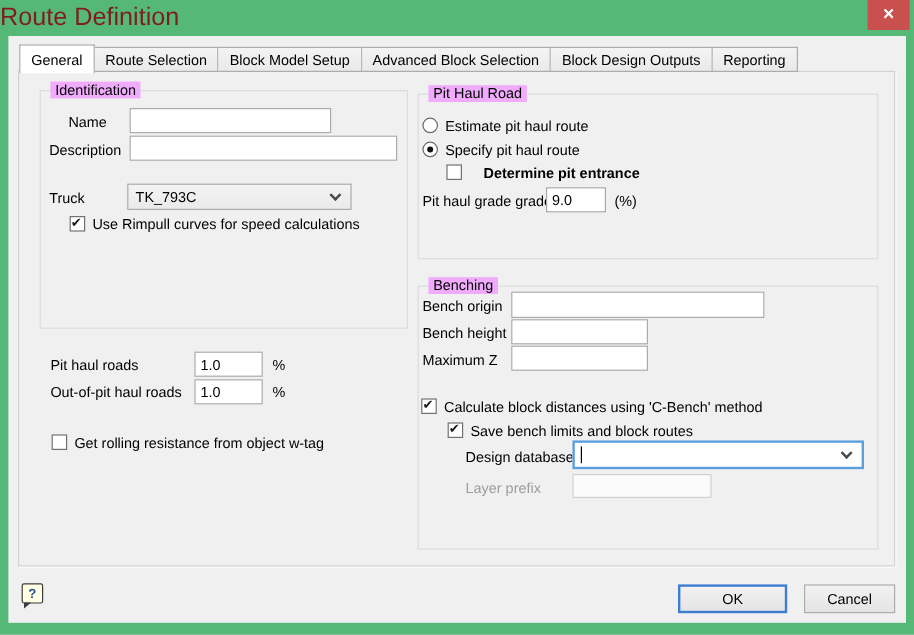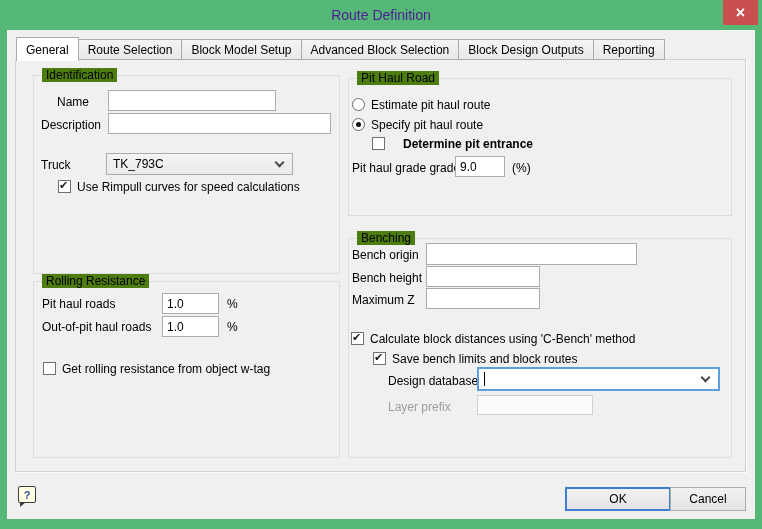--- a/index.html
+++ b/index.html
@@ -1,33 +1,33 @@
 <!DOCTYPE html>
 <html><head>
 <meta charset="utf-8">
 <style>
   html,body{margin:0;padding:0;background:#c8c8c8;}
   .dialog{position:relative;width:762px;height:529px;background:#55b877;
     font-family:"Liberation Sans",sans-serif;font-size:12px;color:#000;overflow:hidden;}
   .titlebar{position:absolute;left:0;top:0;width:100%;height:30px;display:flex;
-    align-items:center;justify-content:center;font-size:14px;color:#4c1d95;}
+    align-items:center;font-size:21px;color:#7f1d1d;}
   .closebtn{position:absolute;right:4px;top:0;width:35px;height:25px;background:#c9504e;
     color:#fff;display:flex;align-items:center;justify-content:center;
     font-size:16px;font-weight:bold;cursor:default;}
   .client{position:absolute;left:7px;top:30px;width:748px;height:489px;background:#f0f0f0;}
   .pane{position:absolute;left:15px;top:59px;width:731px;height:413px;background:#f0f0f0;
     border:1px solid #d2d2d2;box-sizing:border-box;box-shadow:1px 1px 0 #fdfdfd;}
   .tabs{position:absolute;left:16px;top:37px;height:23px;display:flex;align-items:flex-end;z-index:2;}
   .tab{box-sizing:border-box;height:21px;padding:3px 9px 0;background:linear-gradient(#f4f4f4,#e9e9e9);
     border:1px solid #acacac;border-left-width:0;white-space:nowrap;cursor:default;}
   .tab:first-child{border-left-width:1px;}
   .tab.on{height:24px;background:#fff;border-bottom:0;padding-top:5px;border-left-width:1px;
     margin-bottom:-1px;position:relative;z-index:3;}
   .group{position:absolute;border:1px solid #dcdcdc;box-sizing:border-box;}
-  .legend{position:absolute;top:-8px;left:8px;background:#4d7c0f;padding:0 4px;line-height:14px;white-space:nowrap;}
+  .legend{position:absolute;top:-8px;left:8px;background:#f0abfc;padding:0 4px;line-height:14px;white-space:nowrap;}
   .lbl{position:absolute;white-space:nowrap;line-height:14px;}
   .lbl.gray{color:#9d9d9d;}
   .txt{position:absolute;border:1px solid #ababab;background:#fff;box-sizing:border-box;
     font:12px "Liberation Sans",sans-serif;padding:1px 4px;outline:none;color:#000;}
   .txt.disabled{background:#fbfbfb;border-color:#d0d0d0;}
   .checkbox{position:absolute;width:13px;height:13px;background:#fff;border:1px solid #707070;box-sizing:border-box;}
   .checkbox.on::before{content:"\2714";position:absolute;left:0px;top:-2px;font-size:11px;color:#1a1a1a;}
   .radio{position:absolute;width:13px;height:13px;background:#fff;border:1px solid #6a6a6a;
     border-radius:50%;box-sizing:border-box;}
   .radio.on::before{content:"";position:absolute;left:3px;top:3px;width:5px;height:5px;border-radius:50%;background:#111;}
@@ -79,23 +79,20 @@
   <span class="lbl" style="left:41px;top:118px;">Description</span>
   <input class="txt" style="left: 108px; top: 113px; width: 223px; height: 21px;" value="">
   <span class="lbl" style="left:41px;top:158px;">Truck</span>
   <div class="select" style="left:106px;top:153px;width:187px;height:22px;">
     <span class="sel-text">TK_793C</span>
     <span class="chev"></span>
   </div>
   <span class="checkbox on" style="left:58px;top:180px;"></span>
   <span class="lbl" style="left:77px;top:180px;">Use Rimpull curves for speed calculations</span>
 
-  <div class="group" style="left:33px;top:281px;width:307px;height:177px;">
-    <span class="legend">Rolling Resistance</span>
-  </div>
   <span class="lbl" style="left:42px;top:297px;">Pit haul roads</span>
   <input class="txt" style="left: 162px; top: 293px; width: 57px; height: 21px;" value="1.0">
   <span class="lbl" style="left:227px;top:297px;">%</span>
   <span class="lbl" style="left:42px;top:320px;">Out-of-pit haul roads</span>
   <input class="txt" style="left: 162px; top: 316px; width: 57px; height: 21px;" value="1.0">
   <span class="lbl" style="left:227px;top:320px;">%</span>
   <span class="checkbox" style="left:43px;top:362px;"></span>
   <span class="lbl" style="left:62px;top:362px;">Get rolling resistance from object w-tag</span>
 
   <div class="group" style="left:348px;top:78px;width:384px;height:138px;">
@@ -131,20 +128,20 @@
     <span class="caret"></span>
     <span class="sel-text"></span>
     <span class="chev"></span>
   </div>
   <span class="lbl gray" style="left:388px;top:400px;">Layer prefix</span>
   <input class="txt disabled" style="left: 477px; top: 395px; width: 116px; height: 20px;" value="">
 
   <div class="help">
     <span>?</span>
   </div>
-  <div class="btn default" style="left:565px;top:487px;width:106px;height:24px;">
+  <div class="btn default" style="left:565px;top:487px;width:91px;height:24px;">
     <span>OK</span>
   </div>
   <div class="btn" style="left:670px;top:487px;width:76px;height:24px;">
     <span>Cancel</span>
   </div>
 
 </div>
 
 </body></html>

